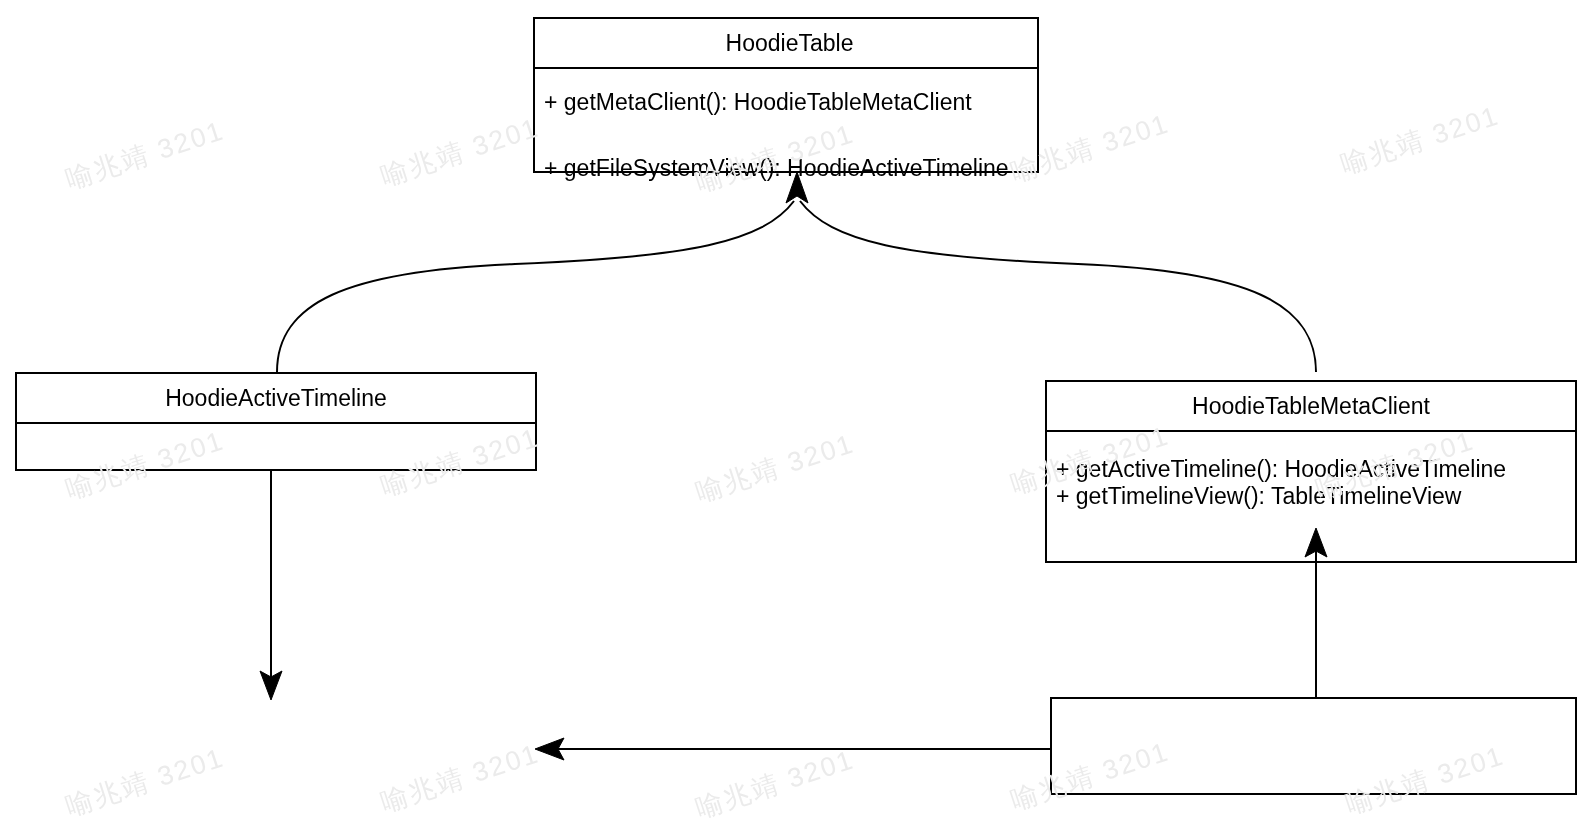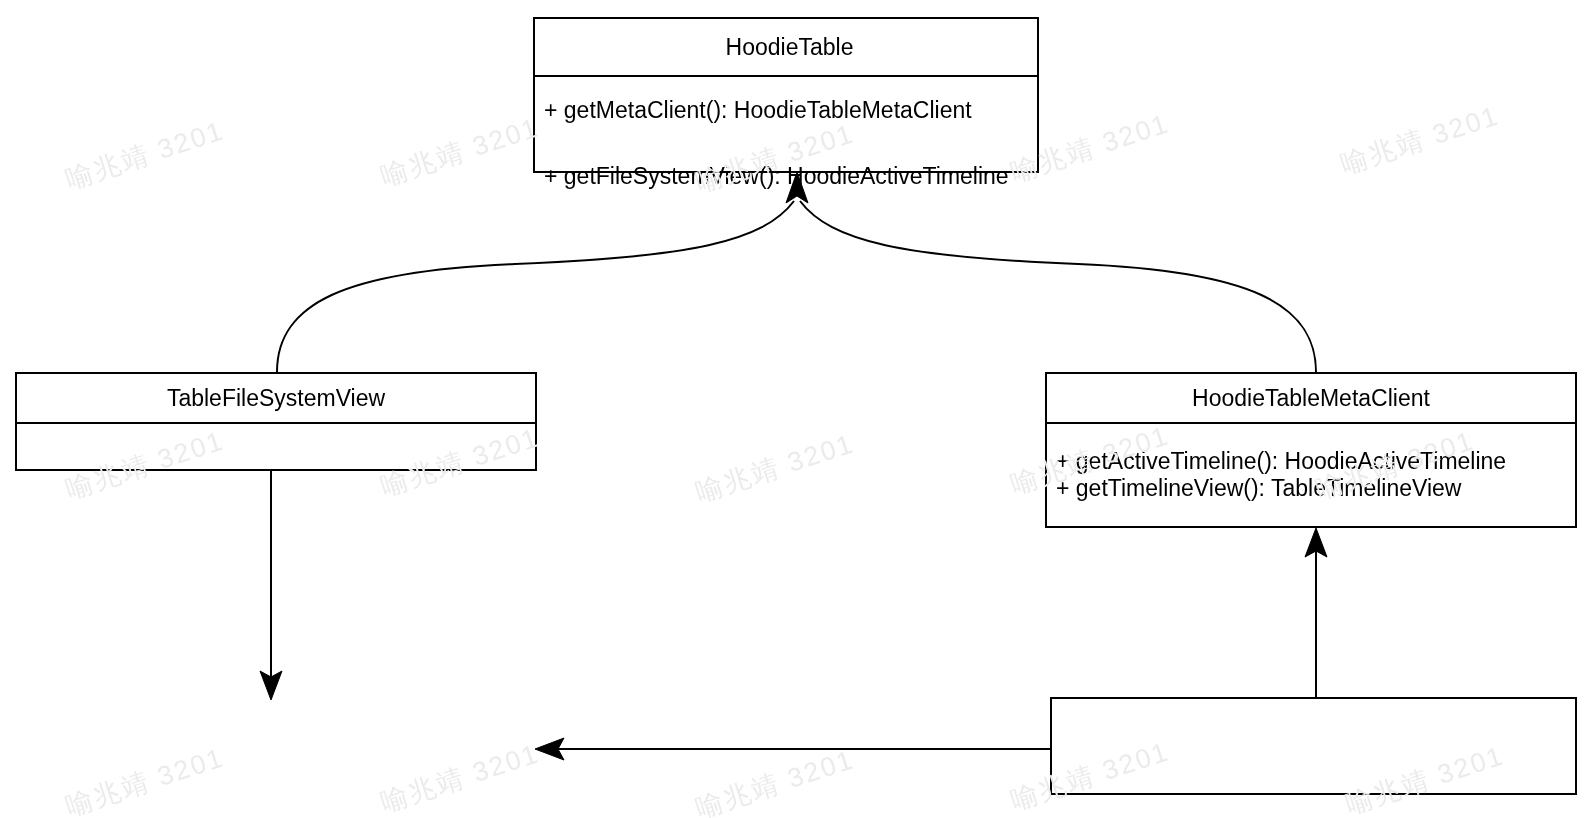--- a/index.html
+++ b/index.html
@@ -53,28 +53,28 @@
     flex-direction: column;
     justify-content: space-around;
   }
   .uml-method {
     font-size: 23px;
     padding-left: 9px;
     white-space: nowrap;
   }
 
   #box-hoodie-table            { left: 533px;  top: 17px;  width: 506px; height: 156px; }
-  #box-hoodie-table .uml-title { height: 58px; padding-left: 7px; }
+  #box-hoodie-table .uml-title { height: 50px; padding-left: 7px; }
   #box-hoodie-table .uml-body  { height: 133px; }
 
   #box-table-file-system-view            { left: 15px; top: 372px; width: 522px; height: 99px; }
   #box-table-file-system-view .uml-title { height: 50px; }
   #box-table-file-system-view .uml-body  { height: 45px; }
 
-  #box-hoodie-table-meta-client            { left: 1045px; top: 372px; width: 532px; height: 156px; }
+  #box-hoodie-table-meta-client            { left: 1045px; top: 380px; width: 532px; height: 183px; }
   #box-hoodie-table-meta-client .uml-title { height: 50px; }
   #box-hoodie-table-meta-client .uml-body  { height: 102px; justify-content: center; }
 
   #box-embedded-timeline-service            { left: 15px; top: 701px; width: 520px; height: 92px; }
   #box-embedded-timeline-service .uml-title { height: 46px; }
   #box-embedded-timeline-service .uml-body  { height: 42px; }
 
   #box-table-timeline-view            { left: 1050px; top: 697px; width: 527px; height: 98px; }
   #box-table-timeline-view .uml-title { height: 50px; }
   #box-table-timeline-view .uml-body  { height: 44px; }
@@ -120,21 +120,21 @@
 
   <div class="uml-class" id="box-hoodie-table">
     <div class="uml-title">HoodieTable</div>
     <div class="uml-body">
       <div class="uml-method">+ getMetaClient(): HoodieTableMetaClient</div>
       <div class="uml-method">+ getFileSystemView(): HoodieActiveTimeline</div>
     </div>
   </div>
 
   <div class="uml-class" id="box-table-file-system-view">
-    <div class="uml-title">TableFileSystemView</div>
+    <div class="uml-title">HoodieActiveTimeline</div>
     <div class="uml-body"></div>
   </div>
 
   <div class="uml-class" id="box-hoodie-table-meta-client">
     <div class="uml-title">HoodieTableMetaClient</div>
     <div class="uml-body">
       <div class="uml-method">+ getActiveTimeline(): HoodieActiveTimeline</div>
       <div class="uml-method">+ getTimelineView(): TableTimelineView</div>
     </div>
   </div>

